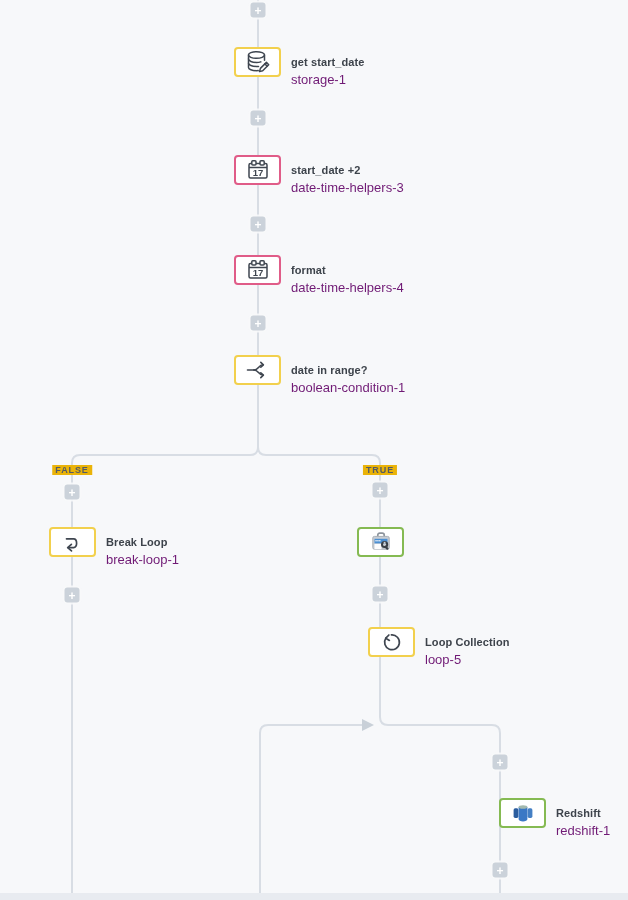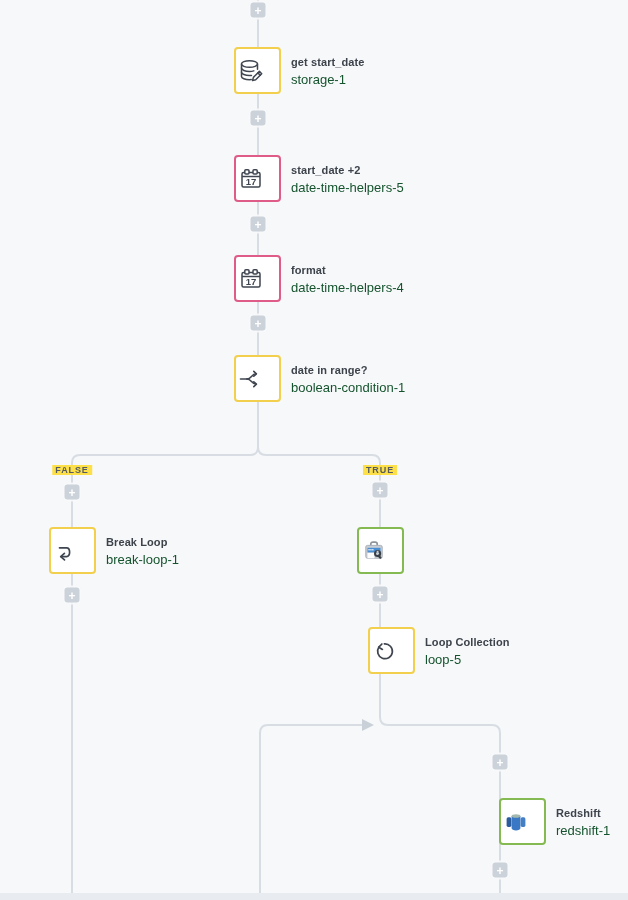--- a/index.html
+++ b/index.html
@@ -1,29 +1,29 @@
 <!DOCTYPE html>
 <html><head>
 <meta charset="utf-8">
 <style>
   html,body{margin:0;padding:0;background:#f7f8fa;font-family:"Liberation Sans",sans-serif;}
   .canvas{position:relative;width:628px;height:900px;background:#f7f8fa;overflow:hidden;}
   .lines{position:absolute;left:0;top:0;}
   .node{position:absolute;width:47px;height:47px;}
-  .node-box{width:47px;height:47px;box-sizing:border-box;background:#ffffff;border:2px solid #ccc;
-    border-radius:4px;display:flex;align-items:center;cursor:pointer;}
+  .node-box{width:47px;height:30px;box-sizing:border-box;background:#ffffff;border:2px solid #ccc;
+    border-radius:4px;display:flex;align-items:center;justify-content:center;cursor:pointer;}
   .meta{position:absolute;left:57px;top:50%;transform:translateY(-50%);white-space:nowrap;}
   .title{font-size:11px;font-weight:700;color:#3d434b;letter-spacing:.1px;line-height:17px;}
-  .sub{font-size:13px;font-weight:400;color:#14532d;line-height:16px;margin-top:1px;}
+  .sub{font-size:13px;font-weight:400;color:#701a75;line-height:16px;margin-top:1px;}
   .plus{position:absolute;width:15px;height:15px;transform:translate(-50%,-50%);
     background:#cbd2da;border-radius:3px;color:#ffffff;font-size:12px;font-weight:700;
     display:flex;align-items:center;justify-content:center;line-height:1;cursor:pointer;
     box-shadow:0 0 0 2px rgba(247,248,250,.9);}
   .branch-label{position:absolute;transform:translate(-50%,-50%);font-size:9px;font-weight:700;
-    color:#545b64;letter-spacing:.9px;background:#fde047;padding:0 3px;}
+    color:#545b64;letter-spacing:.9px;background:#eab308;padding:0 3px;}
   .bottom-strip{position:absolute;left:0;right:0;bottom:0;height:7px;background:#e8ebf0;}
   svg.icon{display:block;}
 </style>
 </head>
 <body>
 
 <div class="canvas">
 
   <svg class="lines" width="628" height="900" viewBox="0 0 628 900">
     <path d="M258 0 V447 Q258 455 250 455 H80 Q72 455 72 463 V893" fill="none" stroke="#d8dde4" stroke-width="2"></path>
@@ -73,21 +73,21 @@
           <rect x="6" y="8.5" width="18" height="14.5" rx="1.5"></rect>
           <line x1="6" y1="12.5" x2="24" y2="12.5"></line>
           <rect x="8.8" y="5.8" width="4.2" height="4.2" rx="1" fill="#ffffff"></rect>
           <rect x="17" y="5.8" width="4.2" height="4.2" rx="1" fill="#ffffff"></rect>
         </g>
         <text x="15" y="20.9" text-anchor="middle" font-size="9.5" font-weight="700" fill="#3f4650" font-family="Liberation Sans, sans-serif">17</text>
       </svg>
     </div>
     <div class="meta">
       <div class="title">start_date +2</div>
-      <div class="sub">date-time-helpers-5</div>
+      <div class="sub">date-time-helpers-3</div>
     </div>
   </div>
 
   <div class="node" style="left:234px;top:255px">
     <div class="node-box" style="border-color: rgb(224, 92, 136);">
       <svg class="icon" width="30" height="30" viewBox="0 0 30 30">
         <g fill="none" stroke="#3f4650" stroke-width="1.5" stroke-linejoin="round">
           <rect x="6" y="8.5" width="18" height="14.5" rx="1.5"></rect>
           <line x1="6" y1="12.5" x2="24" y2="12.5"></line>
           <rect x="8.8" y="5.8" width="4.2" height="4.2" rx="1" fill="#ffffff"></rect>

